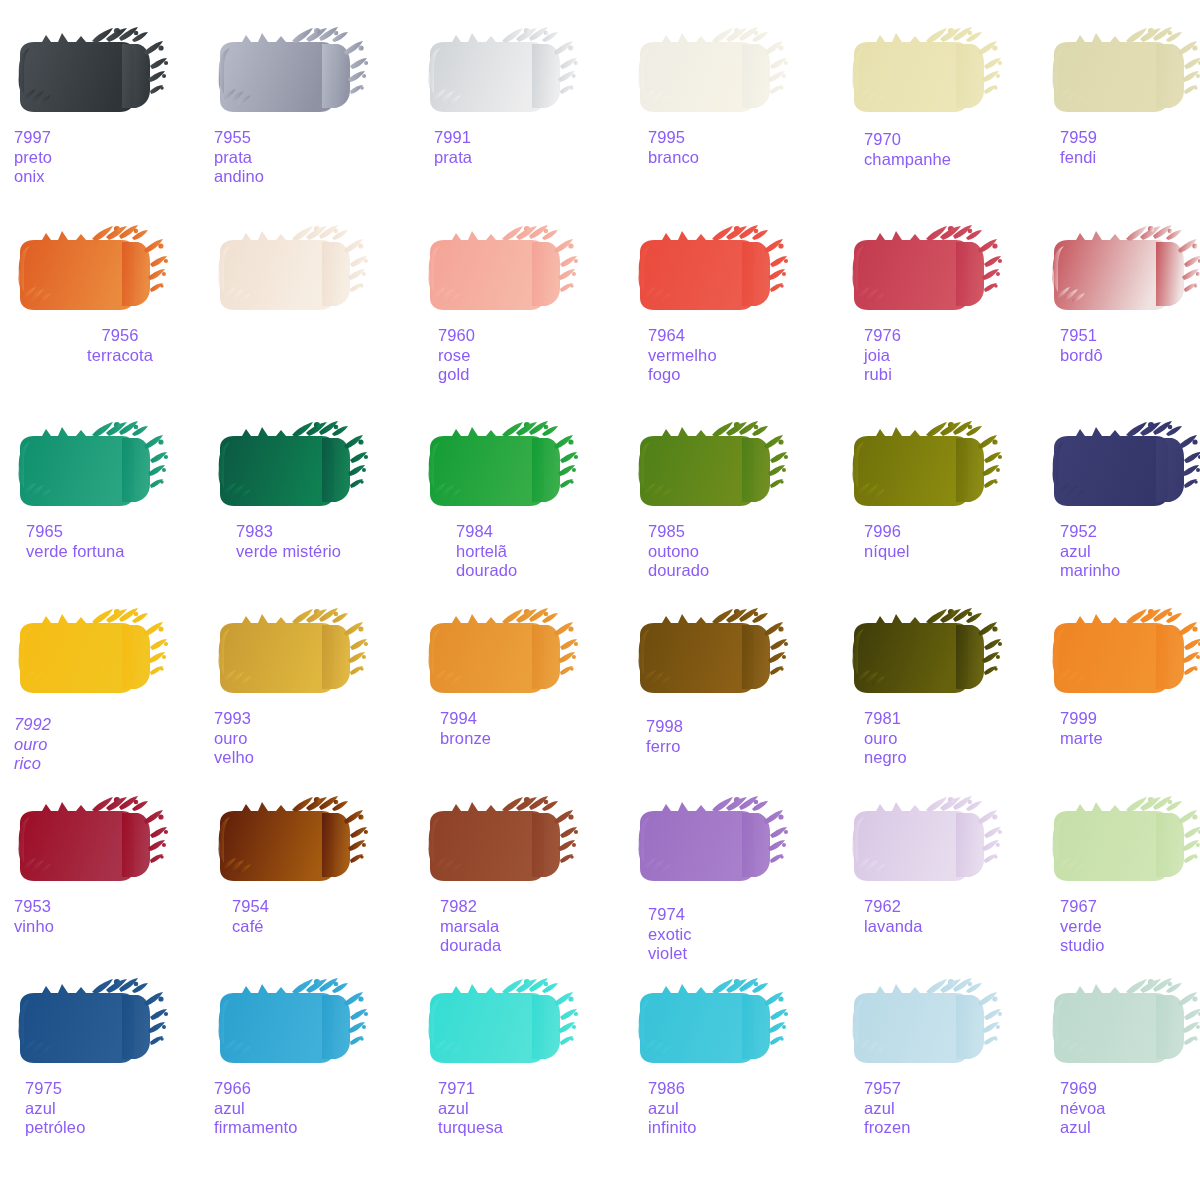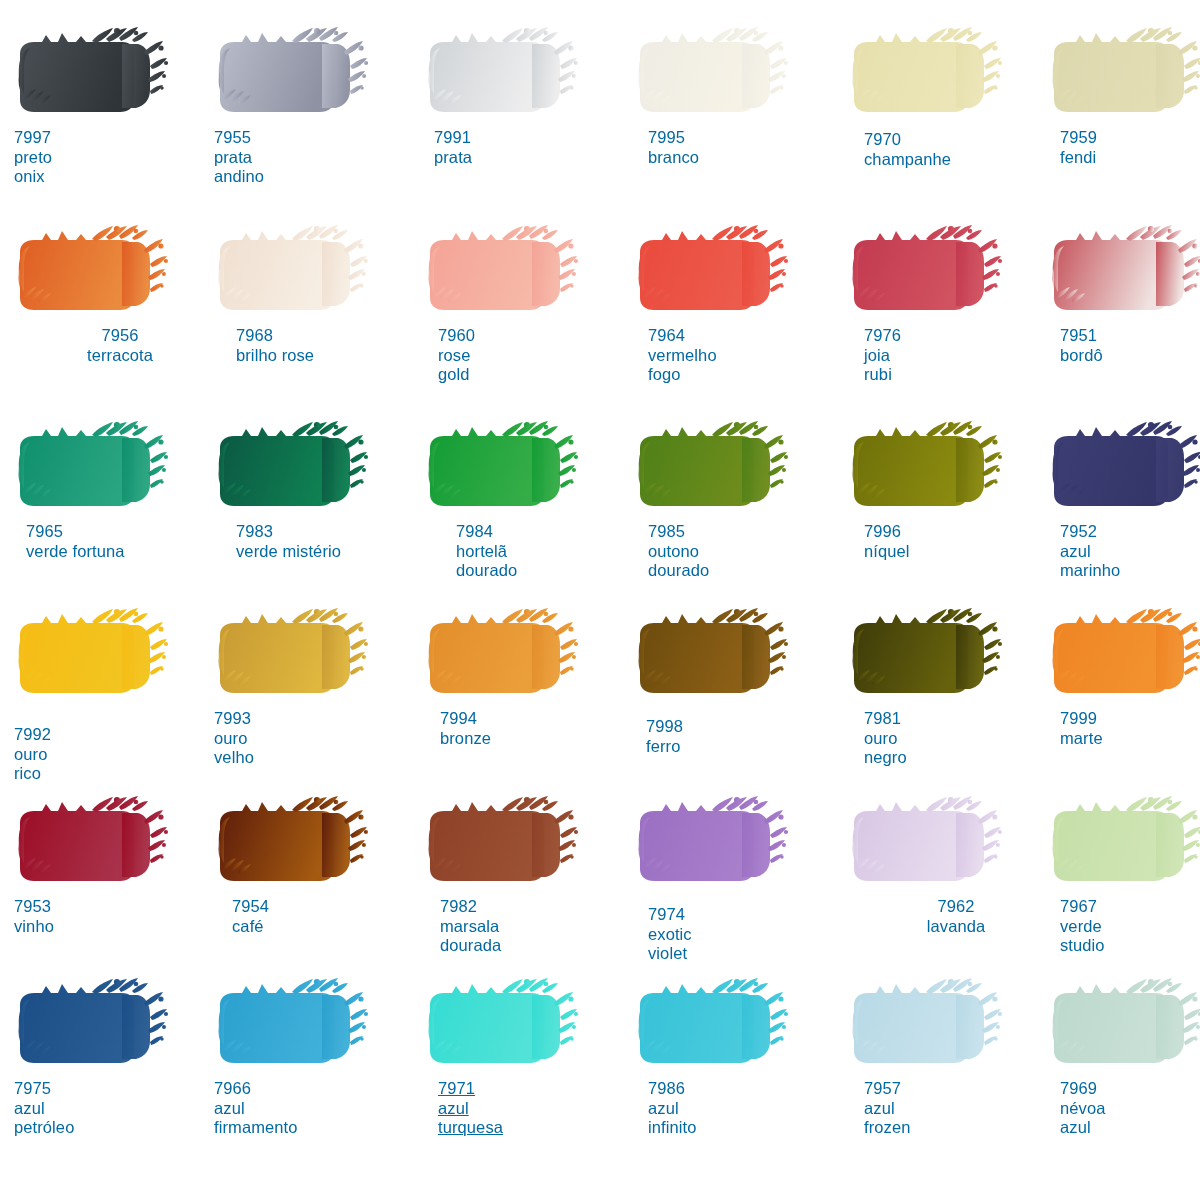--- a/index.html
+++ b/index.html
@@ -24,21 +24,21 @@
   }
   .swatch-art svg{
     display:block;
     width:176px;
     height:100px;
   }
   .swatch-label{
     margin-top:6px;
     font-size:16.5px;
     line-height:19.5px;
-    color:#0369a1;
+    color:#8b5cf6;
     letter-spacing:0.1px;
     white-space:pre-line;
   }
   .swatch-code{ display:block; }
   .swatch-name{ display:block; white-space:pre-line; }
 </style>
 </head>
 <body>
 
 <div id="sheet">
@@ -403,21 +403,20 @@
     <circle cx="152" cy="39" r="2.1"></circle>
     <circle cx="150" cy="52" r="2.0"></circle>
     <circle cx="148" cy="64" r="1.7"></circle>
     <path d="M9 73 C13 69, 18 66, 22 65 C19 70, 14 74, 10 76 Z"></path>
     <path d="M16 75 C20 71, 26 68, 30 67 C27 72, 22 76, 18 78 Z"></path>
     <path d="M24 78 C28 74, 33 72, 37 71 C34 76, 29 79, 25 81 Z"></path>
     <path d="M6 66 C4 60, 4 52, 6 46 L6 70 Z"></path>
   </g>
 </svg>
       </div>
-      <div class="swatch-label" style="margin-left: 22px; margin-top: 4px;"><span class="swatch-code">7968</span><span class="swatch-name">brilho rose</span></div>
     </div>
     <div class="swatch-cell" style="left: 424px; top: 222px;">
       <div class="swatch-art">
 <svg viewBox="0 0 176 100" xmlns="http://www.w3.org/2000/svg" aria-hidden="true">
   <defs>
     <linearGradient id="g8" x1="0" y1="0" x2="1" y2="0.25">
       <stop offset="0%" stop-color="#f4a396"></stop>
       <stop offset="100%" stop-color="#f6b8a8"></stop>
     </linearGradient>
   </defs>
@@ -915,21 +914,21 @@
     <circle cx="152" cy="39" r="2.1"></circle>
     <circle cx="150" cy="52" r="2.0"></circle>
     <circle cx="148" cy="64" r="1.7"></circle>
     <path d="M9 73 C13 69, 18 66, 22 65 C19 70, 14 74, 10 76 Z"></path>
     <path d="M16 75 C20 71, 26 68, 30 67 C27 72, 22 76, 18 78 Z"></path>
     <path d="M24 78 C28 74, 33 72, 37 71 C34 76, 29 79, 25 81 Z"></path>
     <path d="M6 66 C4 60, 4 52, 6 46 L6 70 Z"></path>
   </g>
 </svg>
       </div>
-      <div class="swatch-label" style="margin-left: 0px; margin-top: 20px;"><span class="swatch-code">7992</span><span class="swatch-name">ouro
+      <div class="swatch-label" style="margin-left: 0px; margin-top: 10px; font-style: italic;"><span class="swatch-code">7992</span><span class="swatch-name">ouro
 rico</span></div>
     </div>
     <div class="swatch-cell" style="left: 214px; top: 605px;">
       <div class="swatch-art">
 <svg viewBox="0 0 176 100" xmlns="http://www.w3.org/2000/svg" aria-hidden="true">
   <defs>
     <linearGradient id="g19" x1="0" y1="0" x2="1" y2="0.25">
       <stop offset="0%" stop-color="#c79a33"></stop>
       <stop offset="100%" stop-color="#dfb63e"></stop>
     </linearGradient>
@@ -1336,21 +1335,21 @@
     <path d="M9 73 C13 69, 18 66, 22 65 C19 70, 14 74, 10 76 Z"></path>
     <path d="M16 75 C20 71, 26 68, 30 67 C27 72, 22 76, 18 78 Z"></path>
     <path d="M24 78 C28 74, 33 72, 37 71 C34 76, 29 79, 25 81 Z"></path>
     <path d="M6 66 C4 60, 4 52, 6 46 L6 70 Z"></path>
   </g>
 </svg>
       </div>
       <div class="swatch-label" style="margin-left: 14px; margin-top: 12px;"><span class="swatch-code">7974</span><span class="swatch-name">exotic
 violet</span></div>
     </div>
-    <div class="swatch-cell" style="left: 848px; top: 793px; text-align: center;">
+    <div class="swatch-cell" style="left: 848px; top: 793px;">
       <div class="swatch-art">
 <svg viewBox="0 0 176 100" xmlns="http://www.w3.org/2000/svg" aria-hidden="true">
   <defs>
     <linearGradient id="g28" x1="0" y1="0" x2="1" y2="0.25">
       <stop offset="0%" stop-color="#d8c6e4"></stop>
       <stop offset="100%" stop-color="#e7dcee"></stop>
     </linearGradient>
   </defs>
   <g fill="url(#g28)">
     <path d="M6 30
@@ -1473,21 +1472,21 @@
     <circle cx="152" cy="39" r="2.1"></circle>
     <circle cx="150" cy="52" r="2.0"></circle>
     <circle cx="148" cy="64" r="1.7"></circle>
     <path d="M9 73 C13 69, 18 66, 22 65 C19 70, 14 74, 10 76 Z"></path>
     <path d="M16 75 C20 71, 26 68, 30 67 C27 72, 22 76, 18 78 Z"></path>
     <path d="M24 78 C28 74, 33 72, 37 71 C34 76, 29 79, 25 81 Z"></path>
     <path d="M6 66 C4 60, 4 52, 6 46 L6 70 Z"></path>
   </g>
 </svg>
       </div>
-      <div class="swatch-label" style="margin-left: 0px; margin-top: 4px;"><span class="swatch-code">7975</span><span class="swatch-name">azul
+      <div class="swatch-label" style="margin-left: 11px; margin-top: 4px;"><span class="swatch-code">7975</span><span class="swatch-name">azul
 petróleo</span></div>
     </div>
     <div class="swatch-cell" style="left: 214px; top: 975px;">
       <div class="swatch-art">
 <svg viewBox="0 0 176 100" xmlns="http://www.w3.org/2000/svg" aria-hidden="true">
   <defs>
     <linearGradient id="g31" x1="0" y1="0" x2="1" y2="0.25">
       <stop offset="0%" stop-color="#2ba0ce"></stop>
       <stop offset="100%" stop-color="#3fb0d9"></stop>
     </linearGradient>
@@ -1567,21 +1566,21 @@
     <circle cx="152" cy="39" r="2.1"></circle>
     <circle cx="150" cy="52" r="2.0"></circle>
     <circle cx="148" cy="64" r="1.7"></circle>
     <path d="M9 73 C13 69, 18 66, 22 65 C19 70, 14 74, 10 76 Z"></path>
     <path d="M16 75 C20 71, 26 68, 30 67 C27 72, 22 76, 18 78 Z"></path>
     <path d="M24 78 C28 74, 33 72, 37 71 C34 76, 29 79, 25 81 Z"></path>
     <path d="M6 66 C4 60, 4 52, 6 46 L6 70 Z"></path>
   </g>
 </svg>
       </div>
-      <div class="swatch-label" style="margin-left: 14px; margin-top: 4px; text-decoration: underline;"><span class="swatch-code">7971</span><span class="swatch-name">azul
+      <div class="swatch-label" style="margin-left: 14px; margin-top: 4px;"><span class="swatch-code">7971</span><span class="swatch-name">azul
 turquesa</span></div>
     </div>
     <div class="swatch-cell" style="left: 634px; top: 975px;">
       <div class="swatch-art">
 <svg viewBox="0 0 176 100" xmlns="http://www.w3.org/2000/svg" aria-hidden="true">
   <defs>
     <linearGradient id="g33" x1="0" y1="0" x2="1" y2="0.25">
       <stop offset="0%" stop-color="#36c2d8"></stop>
       <stop offset="100%" stop-color="#49cadd"></stop>
     </linearGradient>

